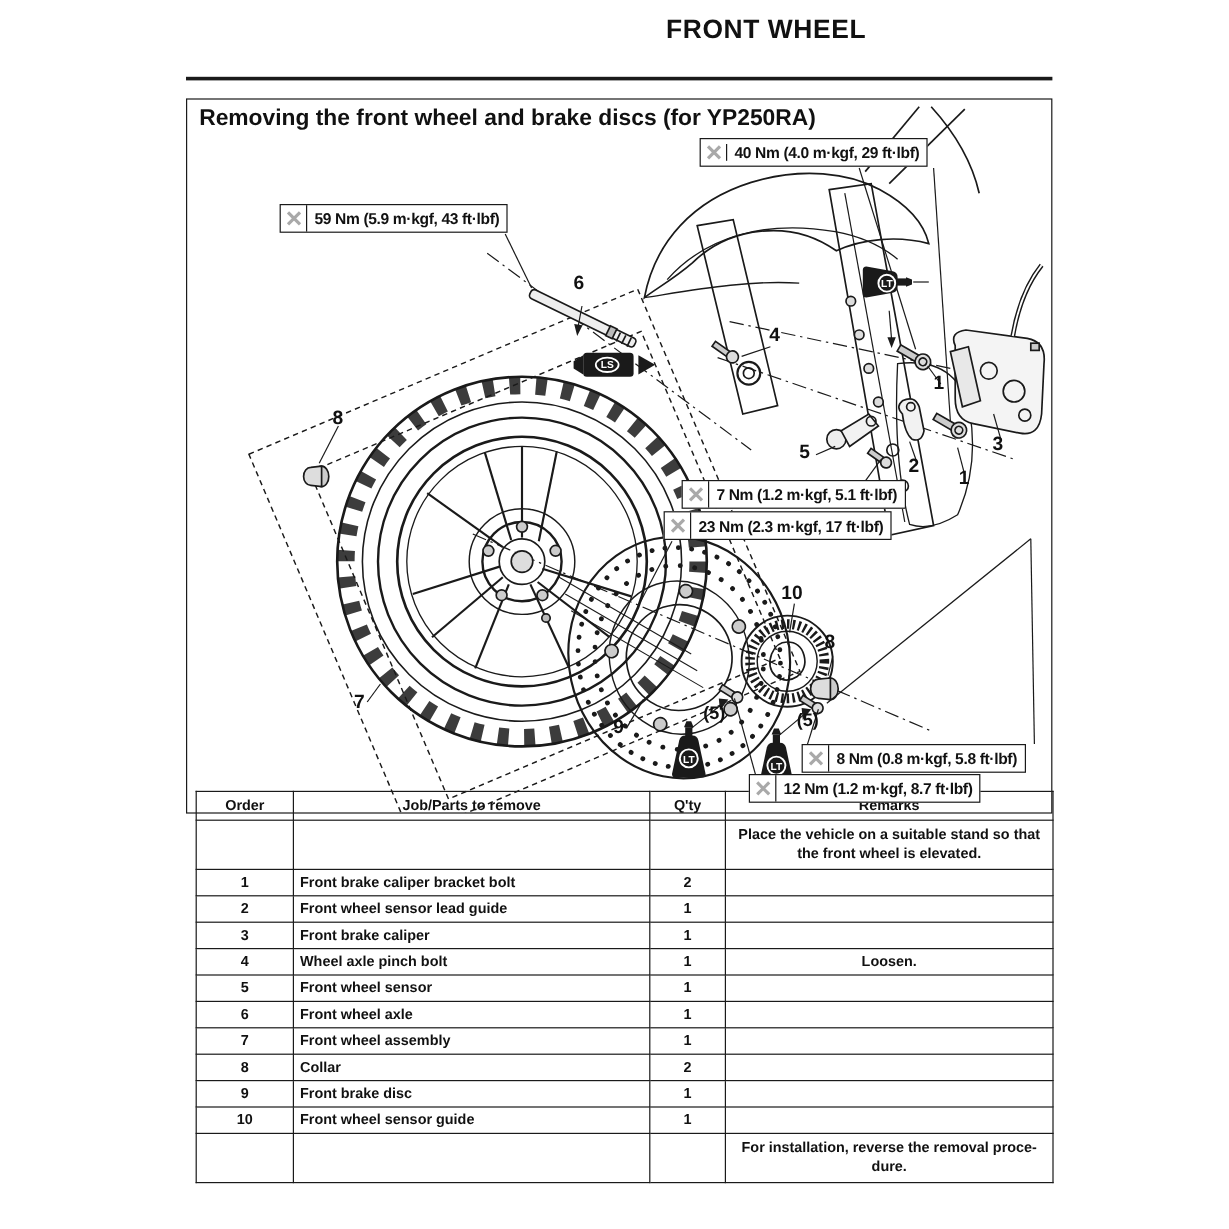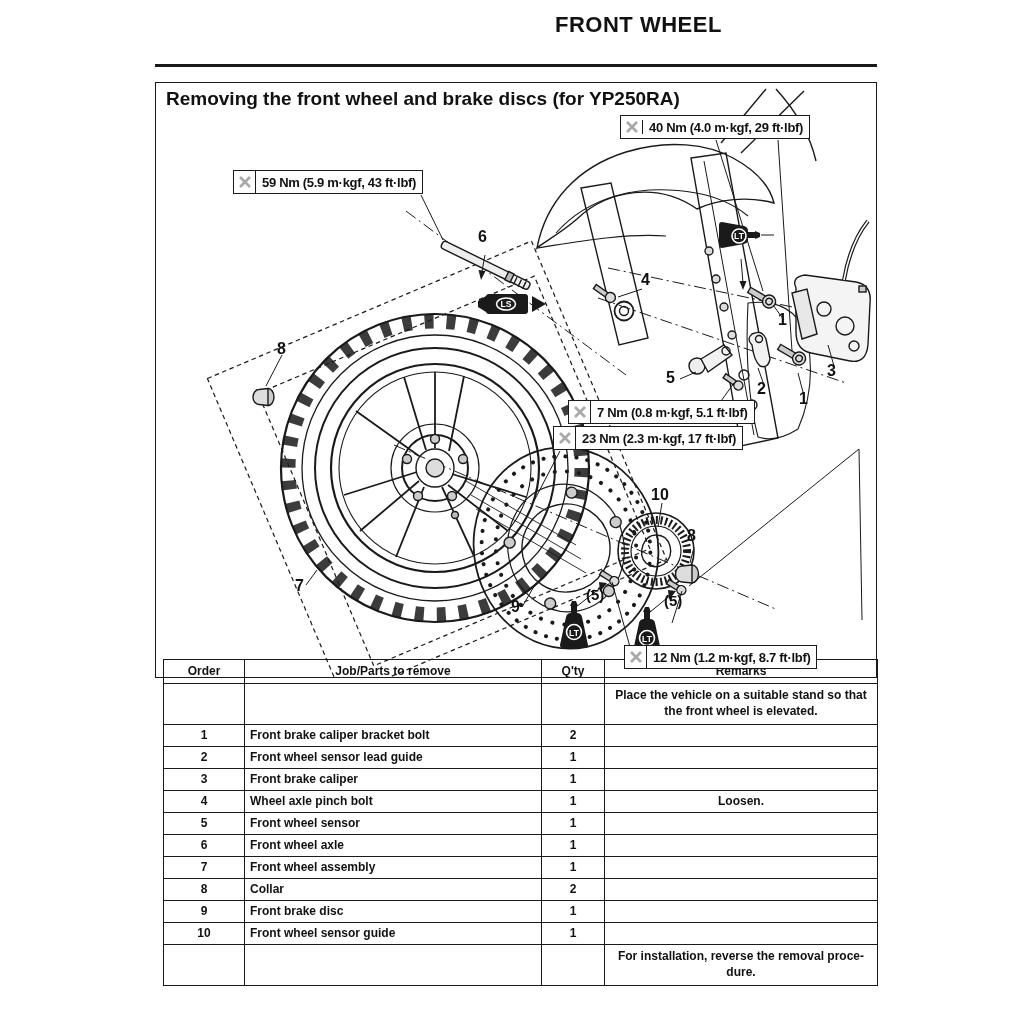--- a/index.html
+++ b/index.html
@@ -283,21 +283,21 @@
         <text x="583" y="156">LT</text>
         <text x="418" y="552.5">LT</text>
         <text x="491" y="558.5">LT</text>
         <text x="350" y="224">LS</text>
       </g>
     </g>
   </svg>
 
   <div class="fig-title">Removing the front wheel and brake discs (for YP250RA)</div>
 
-  <div class="callout" style="left:620px;top:115px;align-items:center;">
+  <div class="callout" style="left:583px;top:115px;align-items:center;">
     <span class="wicon">
       <svg width="14" height="14" viewBox="0 0 14 14">
           <g stroke="#a9a9a9" stroke-width="2.6">
             <line x1="2" y1="12" x2="12" y2="2"></line>
             <line x1="2" y1="2" x2="12" y2="12"></line>
           </g>
         </svg>
     </span>
       <span class="ctext">40 Nm (4.0 m·kgf, 29 ft·lbf)</span>
   </div>
@@ -314,32 +314,43 @@
   </div>
   <div class="callout" style="left:568px;top:400px;">
     <span class="wicon">
       <svg width="14" height="14" viewBox="0 0 14 14">
           <g stroke="#a9a9a9" stroke-width="2.6">
             <line x1="2" y1="12" x2="12" y2="2"></line>
             <line x1="2" y1="2" x2="12" y2="12"></line>
           </g>
         </svg>
     </span>
-      <span class="ctext">7 Nm (0.8 m·kgf, 5.1 ft·lbf)</span>
+      <span class="ctext">7 Nm (1.2 m·kgf, 5.1 ft·lbf)</span>
   </div>
   <div class="callout" style="left:553px;top:426px;">
     <span class="wicon">
       <svg width="14" height="14" viewBox="0 0 14 14">
           <g stroke="#a9a9a9" stroke-width="2.6">
             <line x1="2" y1="12" x2="12" y2="2"></line>
             <line x1="2" y1="2" x2="12" y2="12"></line>
           </g>
         </svg>
     </span>
       <span class="ctext">23 Nm (2.3 m·kgf, 17 ft·lbf)</span>
+  </div>
+  <div class="callout" style="left:668px;top:620px;">
+    <span class="wicon">
+      <svg width="14" height="14" viewBox="0 0 14 14">
+          <g stroke="#a9a9a9" stroke-width="2.6">
+            <line x1="2" y1="12" x2="12" y2="2"></line>
+            <line x1="2" y1="2" x2="12" y2="12"></line>
+          </g>
+        </svg>
+    </span>
+      <span class="ctext">8 Nm (0.8 m·kgf, 5.8 ft·lbf)</span>
   </div>
   <div class="callout" style="left:624px;top:645px;">
     <span class="wicon">
       <svg width="14" height="14" viewBox="0 0 14 14">
           <g stroke="#a9a9a9" stroke-width="2.6">
             <line x1="2" y1="12" x2="12" y2="2"></line>
             <line x1="2" y1="2" x2="12" y2="12"></line>
           </g>
         </svg>
     </span>

